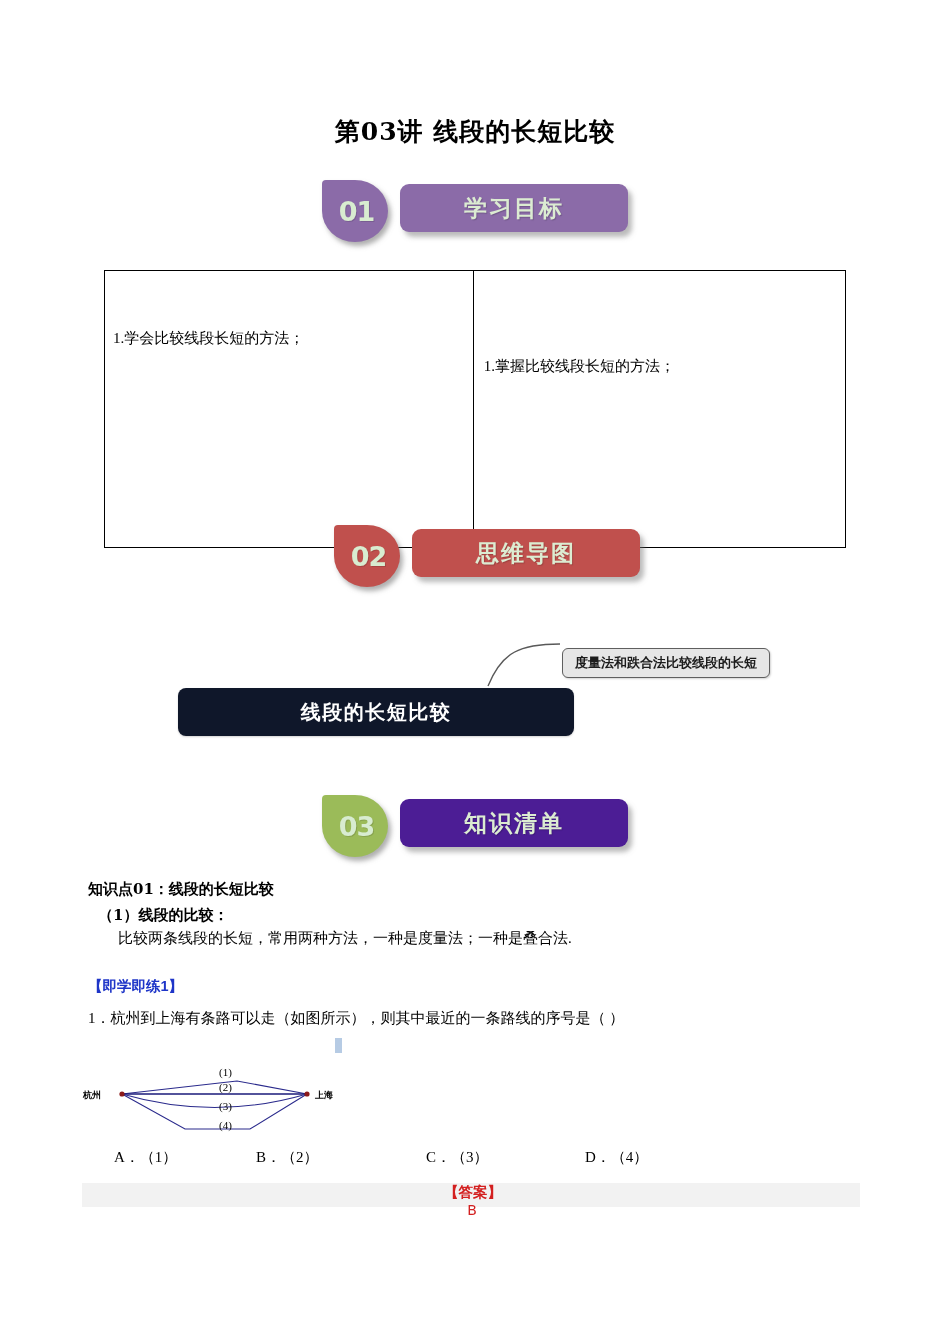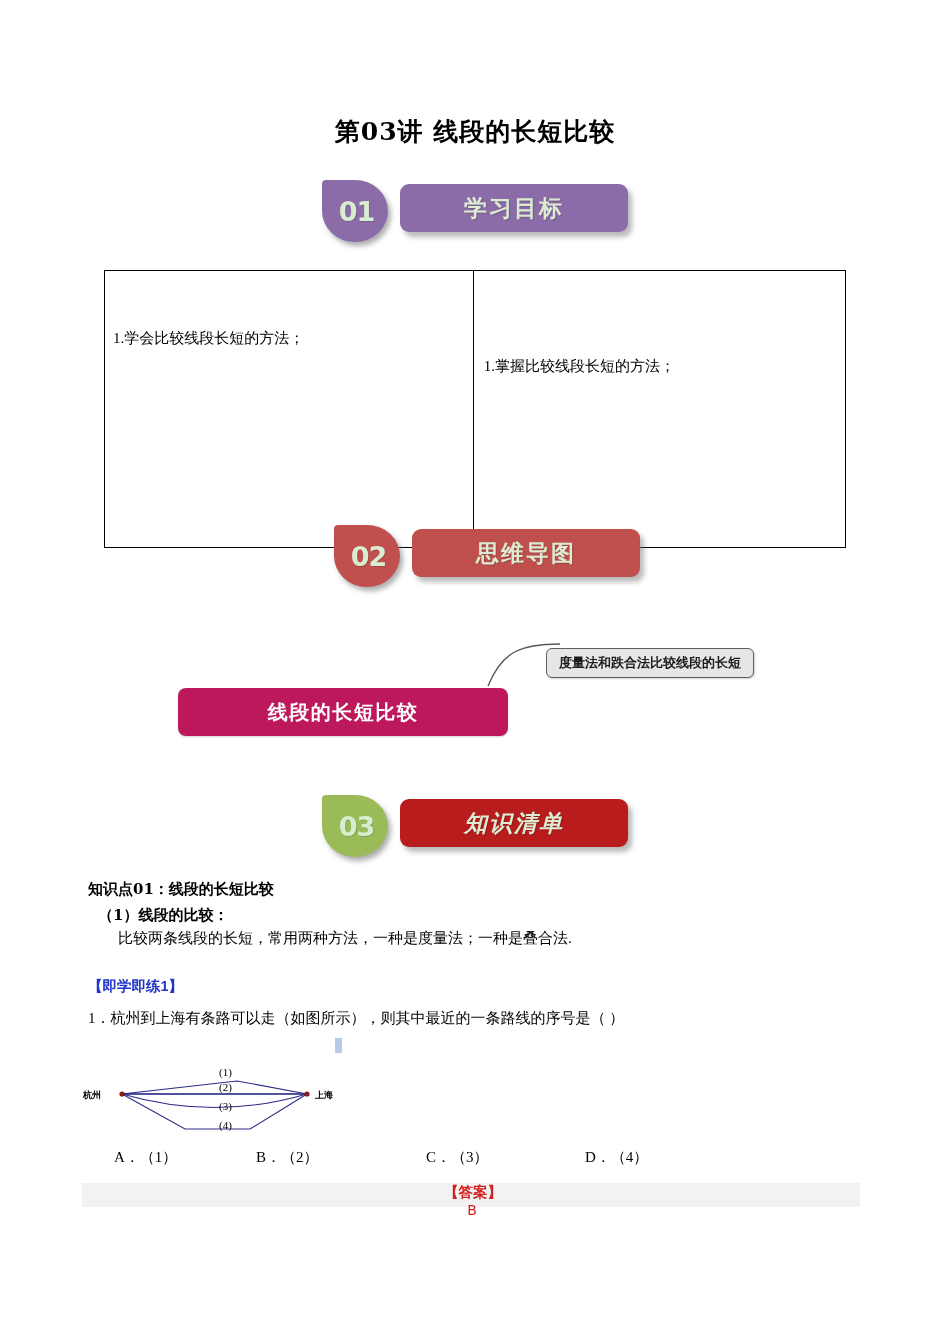--- a/index.html
+++ b/index.html
@@ -130,39 +130,39 @@
     position: absolute;
     left: 0;
     top: 630px;
     width: 950px;
     height: 120px;
   }
   .mm-main {
     position: absolute;
     left: 178px;
     top: 58px;
-    width: 330px;
+    width: 396px;
     height: 48px;
-    background: #be185d;
+    background: #0f172a;
     border-radius: 8px;
     display: flex;
     align-items: center;
     justify-content: center;
     box-shadow: 0 1px 2px rgba(0,0,0,0.18);
   }
   .mm-main span {
     font-family: "DejaVu Sans", sans-serif;
     font-size: 20px;
     font-weight: bold;
     color: #ffffff;
     letter-spacing: 1.5px;
   }
   .mm-leaf {
     position: absolute;
-    left: 546px;
+    left: 562px;
     top: 18px;
     height: 28px;
     padding: 0 12px;
     background: #e6e6e6;
     border: 1px solid #5f5f5f;
     border-radius: 6px;
     display: flex;
     align-items: center;
     box-shadow: 1px 1px 2px rgba(0,0,0,0.18);
   }
@@ -329,21 +329,21 @@
   </div>
   <div class="mm-main">
     <span>线段的长短比较</span>
   </div>
 </div>
 
 <div class="badge-row" style="top:793px;">
   <div class="badge-inner">
     <div class="badge-drop" style="background:#9bbb59;"></div>
     <div class="badge-num">03</div>
-    <div class="badge-pill" style="background:#b91c1c;font-style:italic;">
+    <div class="badge-pill" style="background:#4c1d95;">
       <span>知识清单</span>
     </div>
   </div>
 </div>
 
 <div class="kp-head">知识点01：线段的长短比较</div>
 <div class="kp-sub">（1）线段的比较：</div>
 <div class="kp-body">比较两条线段的长短，常用两种方法，一种是度量法；一种是叠合法.</div>
 
 <div class="practice-tag">【即学即练1】</div>

